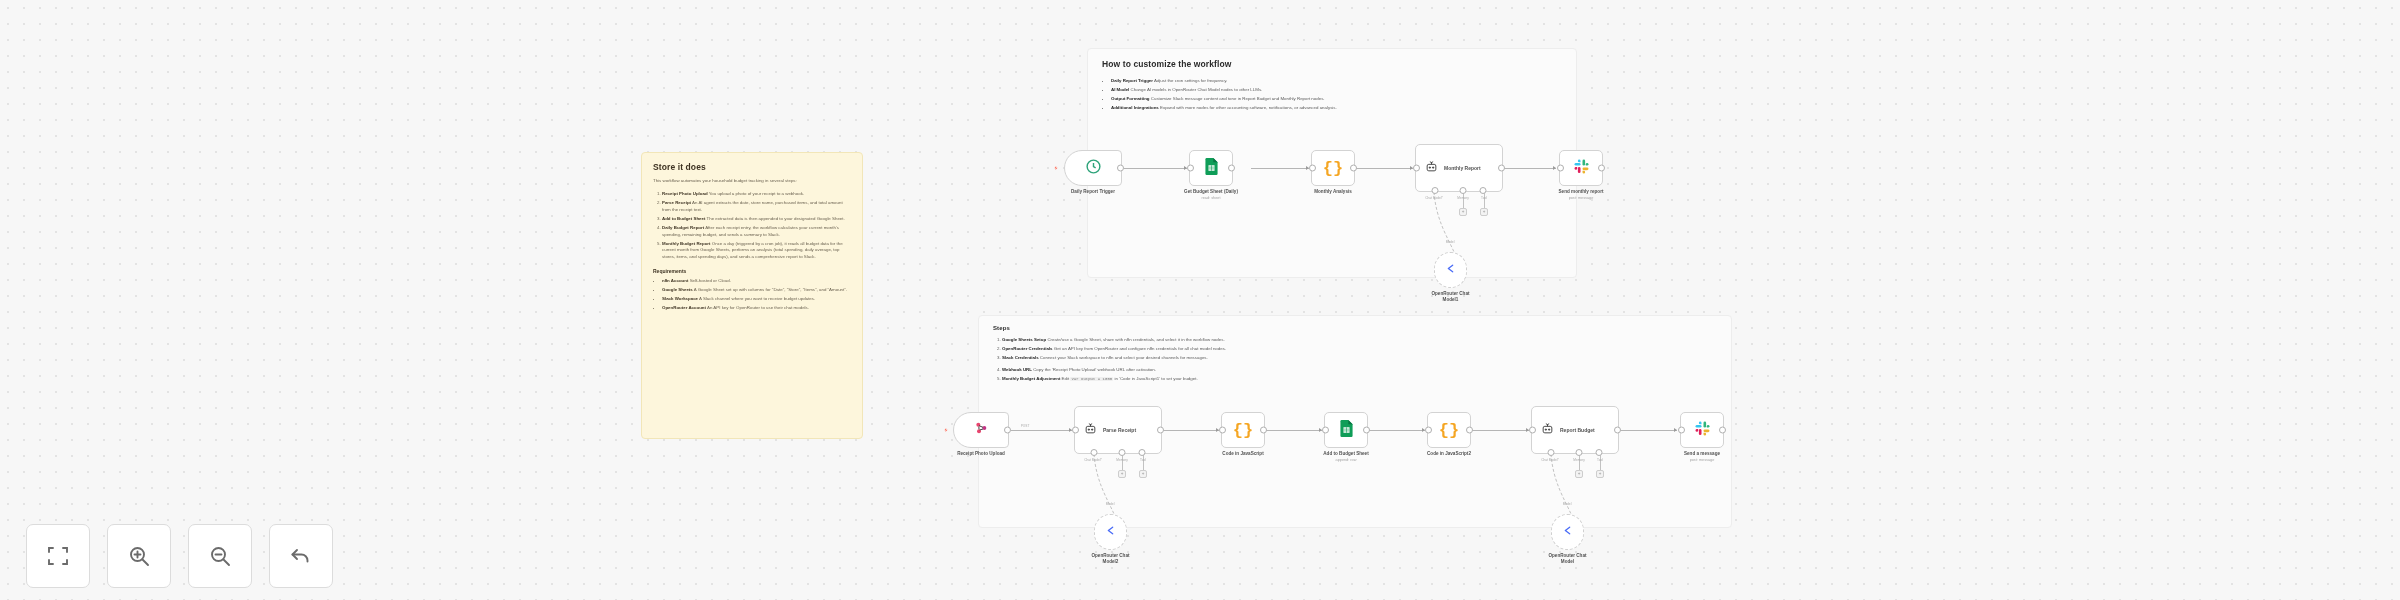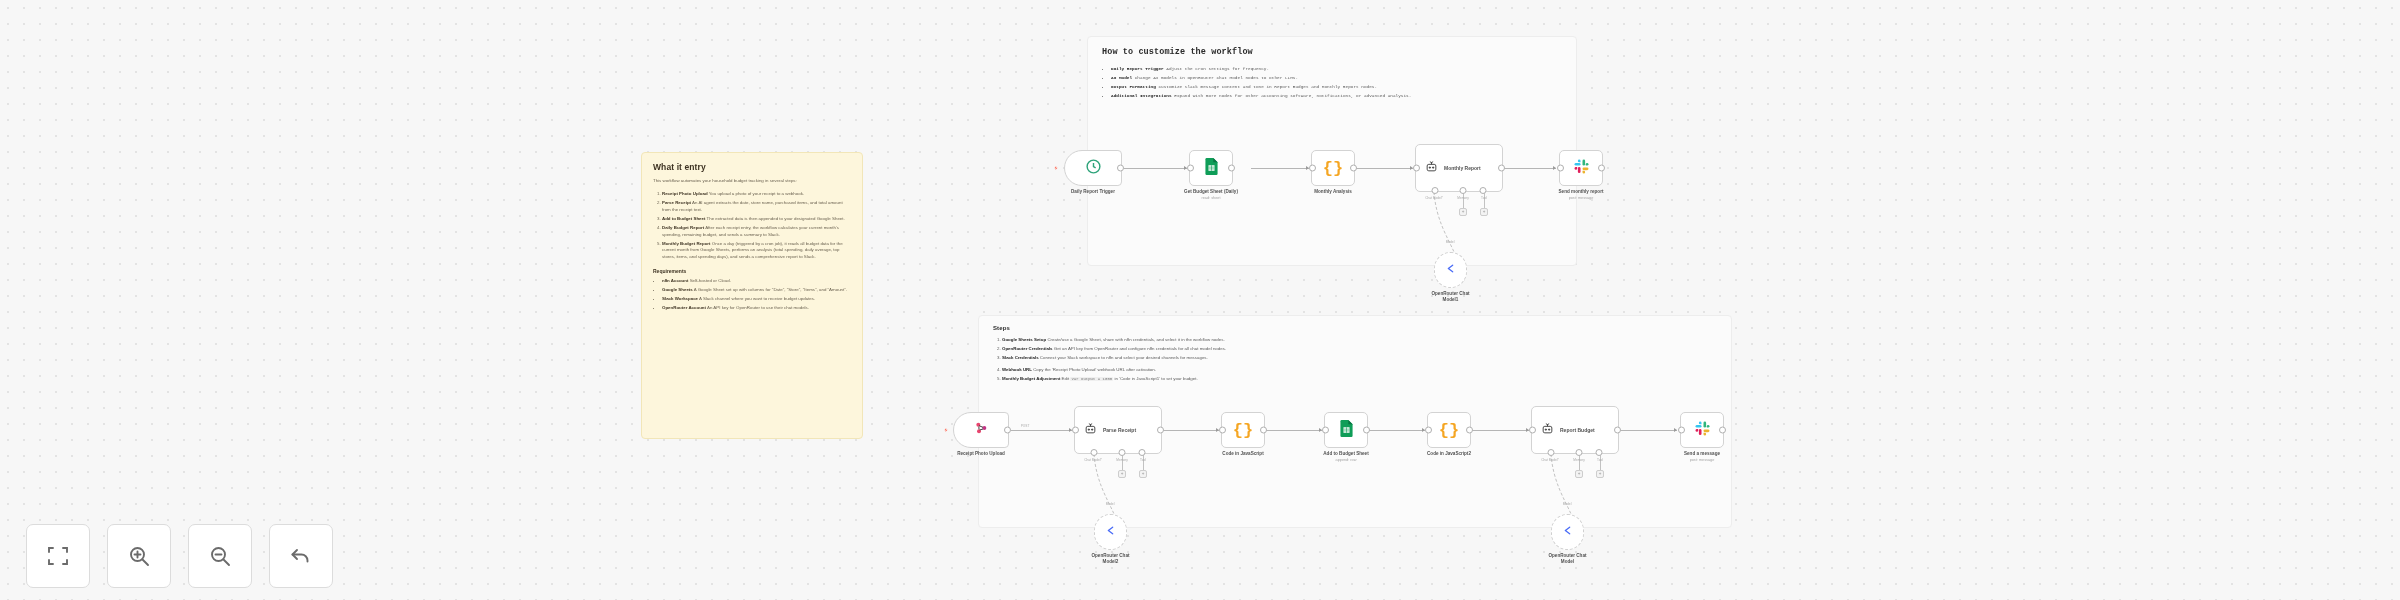--- a/index.html
+++ b/index.html
@@ -212,39 +212,39 @@
     cursor:pointer;
   }
   .tbtn svg{display:block;}
 </style>
 </head>
 <body>
 
 <div id="canvas"></div>
 
 <div class="sticky yellow" style="left:641px;top:152px;width:222px;height:287px;padding:9px 11px;">
-  <h2>What it entry</h2>
+  <h2>Store it does</h2>
   <p class="lead">This workflow automates your household budget tracking in several steps:</p>
   <ol>
     <li><b>Receipt Photo Upload</b> <span>You upload a photo of your receipt to a webhook.</span></li>
     <li><b>Parse Receipt</b> <span>An AI agent extracts the date, store name, purchased items, and total amount from the receipt text.</span></li>
     <li><b>Add to Budget Sheet</b> <span>The extracted data is then appended to your designated Google Sheet.</span></li>
     <li><b>Daily Budget Report</b> <span>After each receipt entry, the workflow calculates your current month's spending, remaining budget, and sends a summary to Slack.</span></li>
     <li><b>Monthly Budget Report</b> <span>Once a day (triggered by a cron job), it reads all budget data for the current month from Google Sheets, performs an analysis (total spending, daily average, top stores, items, and spending days), and sends a comprehensive report to Slack.</span></li>
   </ol>
   <h3>Requirements</h3>
   <ul>
     <li><b>n8n Account</b> <span>Self-hosted or Cloud.</span></li>
     <li><b>Google Sheets</b> <span>A Google Sheet set up with columns for "Date", "Store", "Items", and "Amount".</span></li>
     <li><b>Slack Workspace</b> <span>A Slack channel where you want to receive budget updates.</span></li>
     <li><b>OpenRouter Account</b> <span>An API key for OpenRouter to use their chat models.</span></li>
   </ul>
 </div>
 
-<div class="sticky plain" style="left:1087px;top:36px;width:490px;height:230px;padding:10px 14px;font-family:Liberation Mono, monospace;">
+<div class="sticky plain" style="left:1087px;top:48px;width:490px;height:230px;padding:10px 14px;">
   <h2>How to customize the workflow</h2>
   <ul style="margin-top:9px;">
     <li><b>Daily Report Trigger</b> <span>Adjust the cron settings for frequency.</span></li>
     <li><b>AI Model</b> <span>Change AI models in OpenRouter Chat Model nodes to other LLMs.</span></li>
     <li><b>Output Formatting</b> <span>Customize Slack message content and tone in Report Budget and Monthly Report nodes.</span></li>
     <li><b>Additional Integrations</b> <span>Expand with more nodes for other accounting software, notifications, or advanced analysis.</span></li>
   </ul>
 </div>
 
 <div class="sticky plain" style="left:978px;top:315px;width:754px;height:213px;padding:9px 14px;">

